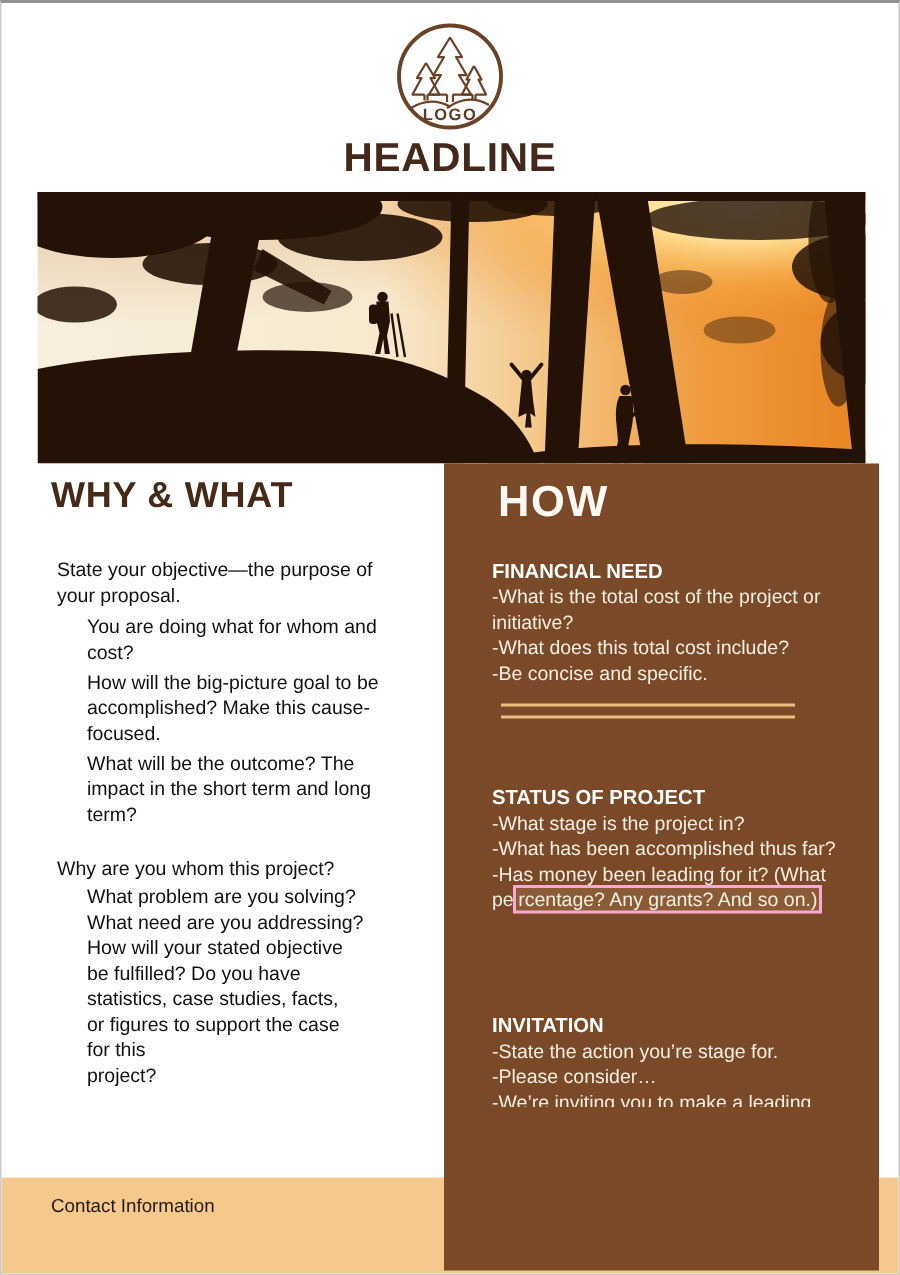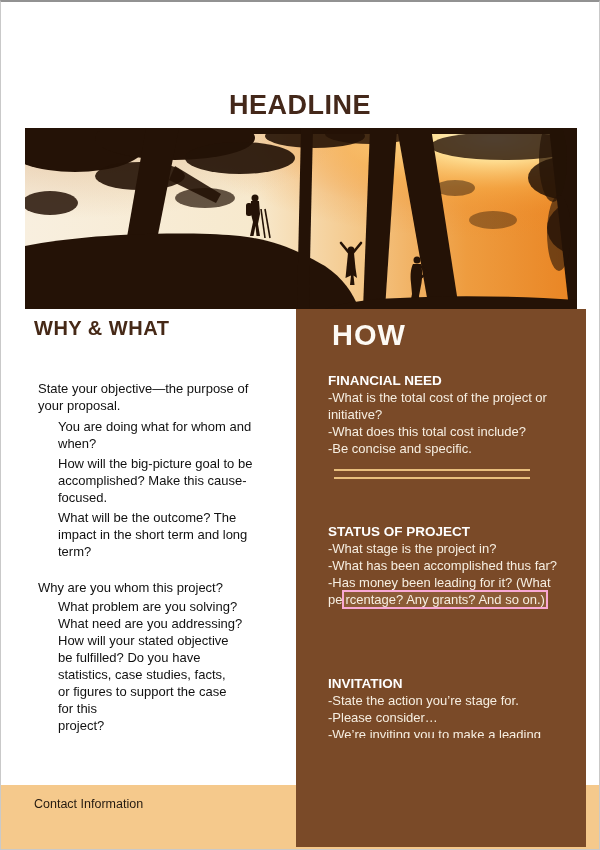--- a/index.html
+++ b/index.html
@@ -11,21 +11,21 @@
   
   .logo-wrap{position:absolute;top:12px;left:0;width:100%;text-align:center;}
   .headline{
     position:absolute;top:88px;left:0;width:100%;text-align:center;
     font-size:27px;font-weight:800;letter-spacing:.5px;color:#44281a;margin:0;
   }
   
   .hero{position:absolute;left:24px;top:126px;width:552px;height:181px;display:block;}
   
   .left-col{position:absolute;left:33px;top:315px;width:250px;color:#111;}
-  .why-heading{font-size:20px;font-weight:800;letter-spacing:.5px;color:#462917;margin:0 0 40px 0;}
+  .why-heading{font-size:24px;font-weight:800;letter-spacing:.5px;color:#462917;margin:0 0 26px 0;}
   .ln{font-size:13px;line-height:17px;white-space:nowrap;}
   .para{margin:0 0 4px 4px;}
   .para.indent{margin-left:24px;margin-bottom:3px;}
   .para.question{margin-top:19px;margin-bottom:2px;}
   
   .brown-col{
     position:absolute;left:295px;top:307px;width:290px;height:538px;z-index:2;
     background:#7a4a28;box-sizing:border-box;padding:10px 0 0 32px;overflow:hidden;
     color:#f6eee1;
   }
@@ -43,20 +43,40 @@
   .hl-box{border:2px solid #f9a8d4;background:rgba(245,201,140,.14);padding:0 1px;}
   
   .tan-band{position:absolute;left:0;right:0;top:783px;height:64px;background:#f5c98c;z-index:1;}
   .contact{position:absolute;left:33px;top:12px;font-size:12.5px;color:#241a10;}
 </style>
 </head>
 <body>
 
 <div class="page">
 
+  <div class="logo-wrap">
+    <svg width="74" height="74" viewBox="0 0 74 74">
+      <circle cx="37" cy="37" r="34" fill="none" stroke="#6b4226" stroke-width="2.6"></circle>
+      <g fill="none" stroke="#6b4226" stroke-width="1.5" stroke-linejoin="round">
+
+        <path d="M37,11 L29,24 L33,24 L26,36 L31,36 L23,49 L35,49 M37,11 L45,24 L41,24 L48,36 L43,36 L51,49 L39,49"></path>
+        <path d="M35,49 L35,54 M39,49 L39,54"></path>
+
+        <path d="M21,28 L15,38 L18,38 L12,49 L20,49 M21,28 L27,38 L24,38 L30,49 L22,49"></path>
+        <path d="M20,49 L20,53 M22,49 L22,53"></path>
+
+        <path d="M53,30 L48,39 L50,39 L45,49 L52,49 M53,30 L58,39 L56,39 L61,49 L54,49"></path>
+        <path d="M52,49 L52,53 M54,49 L54,53"></path>
+
+        <path d="M11,58 Q24,50 37,57"></path>
+        <path d="M35,58 Q49,48 63,56"></path>
+      </g>
+      <text x="37" y="66" text-anchor="middle" font-family="Liberation Sans, sans-serif" font-size="11" font-weight="bold" letter-spacing="1" fill="#5d3a22">LOGO</text>
+    </svg>
+  </div>
 
   <h1 class="headline">HEADLINE</h1>
 
   <svg class="hero" viewBox="0 0 552 181" preserveAspectRatio="none">
     <defs>
       <linearGradient id="bgGrad" x1="0" y1="0" x2="1" y2="0">
         <stop offset="0" stop-color="#f8efdf"></stop>
         <stop offset="0.42" stop-color="#f7e9cd"></stop>
         <stop offset="0.62" stop-color="#f4c584"></stop>
         <stop offset="0.8" stop-color="#ee9c3f"></stop>
@@ -139,21 +159,21 @@
   </svg>
 
   <div class="left-col">
     <h2 class="why-heading">WHY &amp; WHAT</h2>
     <div class="para">
         <div class="ln">State your objective—the purpose of</div>
         <div class="ln">your proposal.</div>
       </div>
     <div class="para indent">
         <div class="ln">You are doing what for whom and</div>
-        <div class="ln">when?</div>
+        <div class="ln">cost?</div>
       </div>
     <div class="para indent">
         <div class="ln">How will the big-picture goal to be</div>
         <div class="ln">accomplished? Make this cause-</div>
         <div class="ln">focused.</div>
       </div>
     <div class="para indent">
         <div class="ln">What will be the outcome? The</div>
         <div class="ln">impact in the short term and long</div>
         <div class="ln">term?</div>

